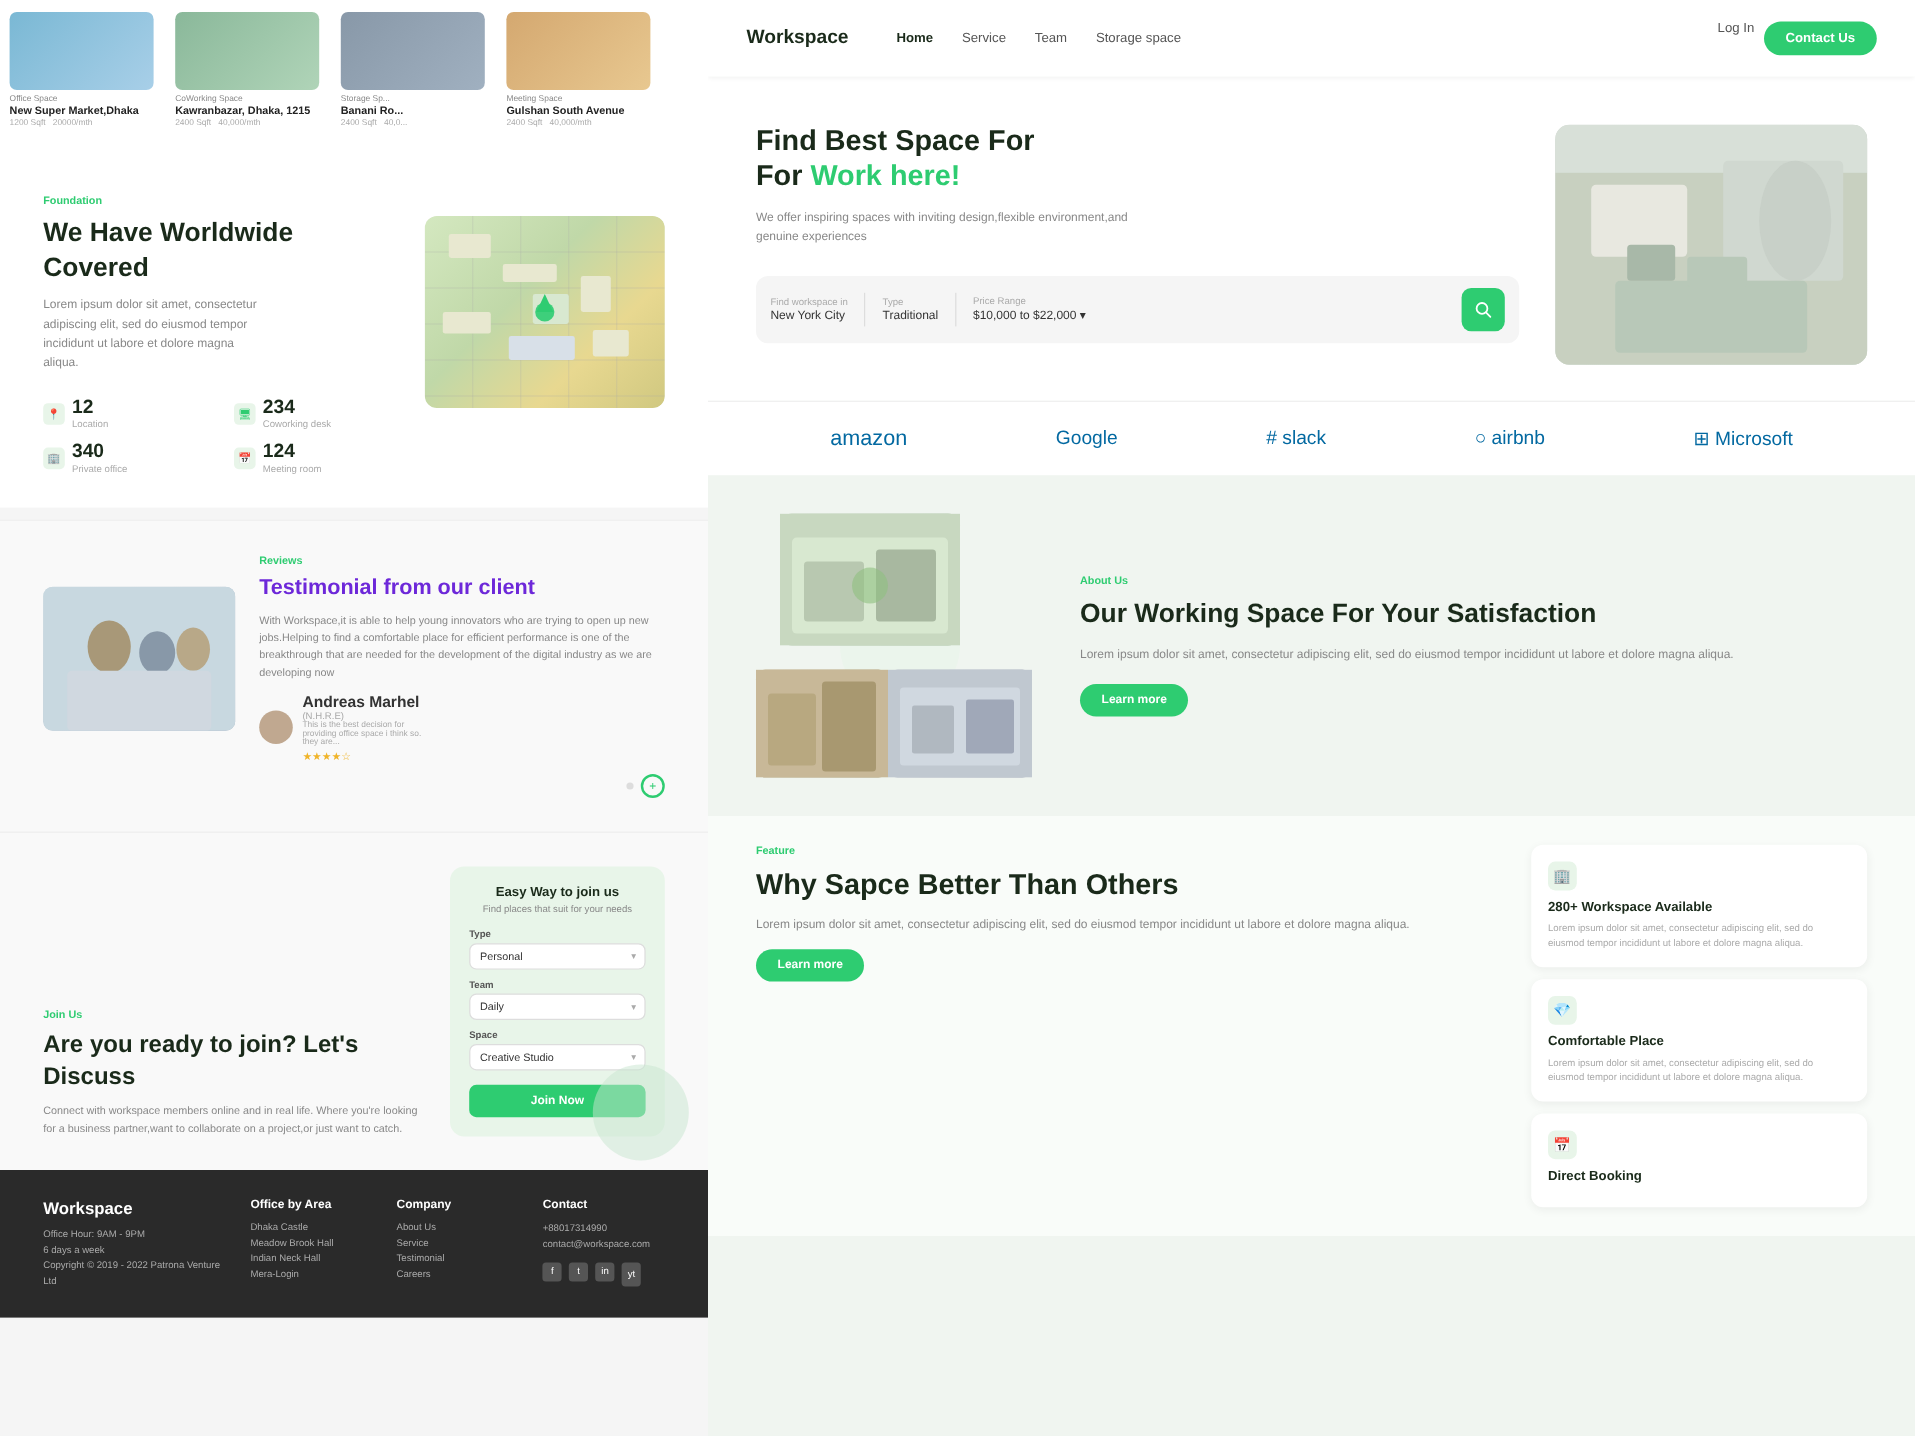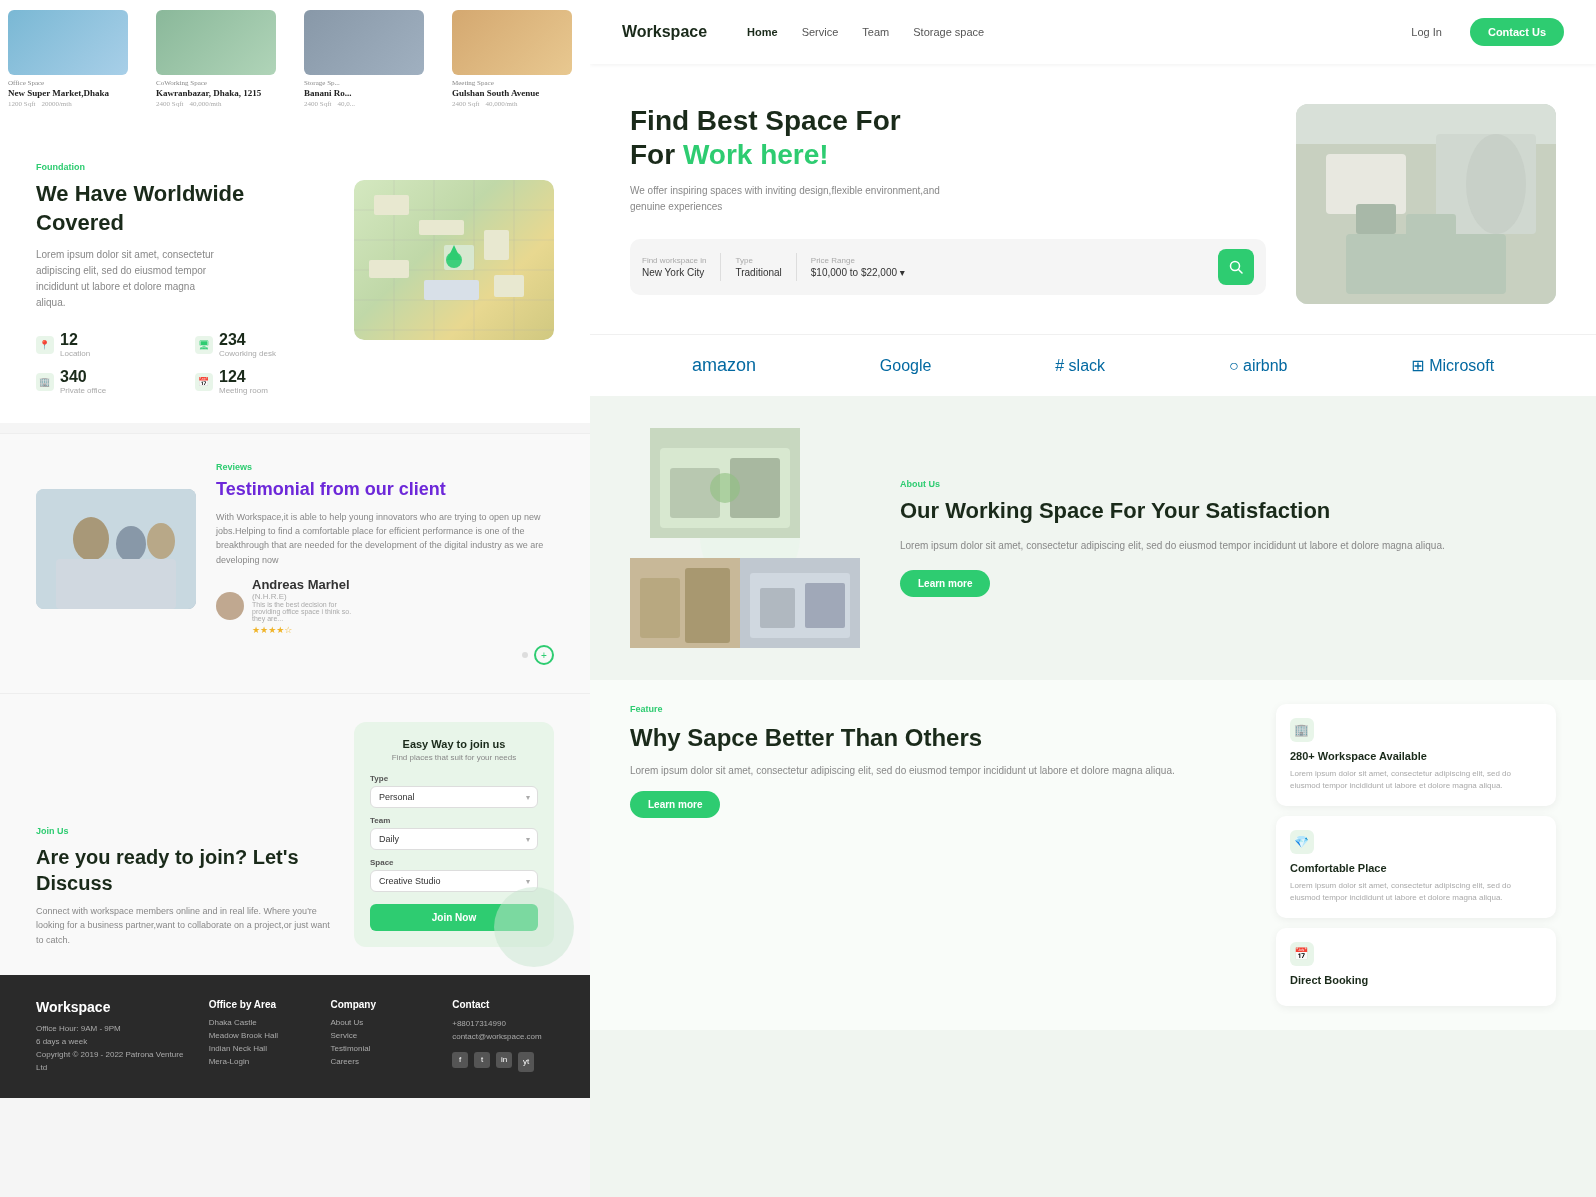--- a/index.html
+++ b/index.html
@@ -2,21 +2,21 @@
 <html><head>
   <meta charset="utf-8">
   <style>
     * { margin: 0; padding: 0; box-sizing: border-box; }
     body { background: #dce8e0; font-family: 'Segoe UI', Arial, sans-serif; width: 1596px; min-height: 1197px; overflow-x: hidden; }
 
     
     .left-panel { position: absolute; left: 0; top: 0; width: 590px; height: 1197px; background: #f5f5f5; overflow: hidden; }
 
     
-    .property-strip { display: flex; gap: 10px; background: #fff; padding: 10px 8px 12px; overflow: hidden; height: 130px; font-family: Liberation Serif, serif; }
+    .property-strip { display: flex; gap: 0; background: #fff; padding: 10px 8px 12px; overflow: hidden; height: 130px; }
     .prop-card { min-width: 130px; margin-right: 8px; }
     .prop-img { width: 120px; height: 65px; background: #b0c4b1; border-radius: 6px; overflow: hidden; }
     .prop-img-blue { background: linear-gradient(135deg, #7ab8d4 0%, #a8cfe8 100%); }
     .prop-img-green { background: linear-gradient(135deg, #8ab89a 0%, #b0d4b8 100%); }
     .prop-img-warm { background: linear-gradient(135deg, #d4a870 0%, #e8c890 100%); }
     .prop-img-dark { background: linear-gradient(135deg, #8898a8 0%, #a0b0c0 100%); }
     .prop-type { font-size: 7px; color: #888; margin-top: 4px; }
     .prop-name { font-size: 9px; font-weight: 600; color: #222; margin-top: 1px; }
     .prop-meta { font-size: 7px; color: #aaa; margin-top: 2px; display: flex; gap: 6px; }
 
@@ -53,21 +53,21 @@
     .nav-dot { width: 6px; height: 6px; border-radius: 50%; background: #ddd; }
     .nav-dot-active { width: 20px; height: 20px; border-radius: 50%; border: 2px solid #2ecc71; display: flex; align-items: center; justify-content: center; font-size: 10px; color: #2ecc71; cursor: pointer; }
 
     
     .join-section { background: #f9f9f9; padding: 28px 36px; border-top: 1px solid #eee; }
     .join-inner { display: flex; gap: 20px; align-items: flex-end; }
     .join-text { flex: 1; }
     .join-label { font-size: 9px; color: #2ecc71; font-weight: 600; margin-bottom: 8px; }
     .join-title { font-size: 20px; font-weight: 700; color: #1a2a1a; line-height: 1.3; margin-bottom: 8px; }
     .join-desc { font-size: 9px; color: #888; line-height: 1.6; }
-    .join-form-card { width: 200px; background: #e8f5e9; border-radius: 12px; padding: 16px; flex-shrink: 0; position: relative; }
+    .join-form-card { width: 179px; background: #e8f5e9; border-radius: 12px; padding: 16px; flex-shrink: 0; position: relative; }
     .form-card-title { font-size: 11px; font-weight: 700; color: #1a2a1a; text-align: center; margin-bottom: 3px; }
     .form-card-sub { font-size: 8px; color: #888; text-align: center; margin-bottom: 12px; }
     .form-field-label { font-size: 8px; color: #555; margin-bottom: 3px; font-weight: 600; }
     .form-select-wrapper { position: relative; margin-bottom: 8px; }
     .form-select-wrapper::after { content: '▾'; position: absolute; right: 8px; top: 50%; transform: translateY(-50%); font-size: 8px; color: #aaa; pointer-events: none; }
     .form-select-el { width: 100%; background: #fff; border: 1px solid #ddd; border-radius: 6px; padding: 5px 8px; font-size: 9px; color: #333; appearance: none; }
     .join-btn { width: 100%; background: #2ecc71; color: #fff; border: none; border-radius: 6px; padding: 8px; font-size: 10px; font-weight: 600; cursor: pointer; margin-top: 4px; }
     .blob-decoration { position: absolute; bottom: -20px; right: -20px; width: 80px; height: 80px; background: #c8e6d0; border-radius: 50%; opacity: 0.5; }
 
     
@@ -80,28 +80,28 @@
 
     
     .right-panel { position: absolute; left: 590px; top: 0; width: 1006px; height: 1197px; background: #f0f5f0; overflow: hidden; }
 
     
     .navbar { background: #fff; height: 64px; display: flex; align-items: center; padding: 0 32px; gap: 0; box-shadow: 0 1px 4px rgba(0,0,0,0.06); position: relative; z-index: 10; }
     .nav-logo { font-size: 16px; font-weight: 700; color: #1a2a1a; margin-right: 40px; }
     .nav-links { display: flex; gap: 24px; flex: 1; }
     .nav-link { font-size: 11px; color: #555; cursor: pointer; }
     .nav-link-active { color: #1a2a1a; font-weight: 600; }
-    .nav-actions { display: flex; gap: 28px; align-items: center; }
+    .nav-actions { display: flex; gap: 8px; }
     .nav-login { font-size: 11px; color: #555; cursor: pointer; }
     .nav-contact-btn { background: #2ecc71; color: #fff; border: none; border-radius: 20px; padding: 8px 18px; font-size: 11px; font-weight: 600; cursor: pointer; }
 
     
     .hero-section { background: #fff; padding: 40px 40px 30px; display: flex; gap: 30px; align-items: flex-start; }
     .hero-text { flex: 1; }
-    .hero-title { font-size: 28px; font-weight: 800; color: #1a2a1a; line-height: 1.2; margin-bottom: 12px; }
+    .hero-title { font-size: 24px; font-weight: 800; color: #1a2a1a; line-height: 1.2; margin-bottom: 12px; }
     .hero-title-green { color: #2ecc71; }
     .hero-desc { font-size: 10px; color: #888; line-height: 1.6; margin-bottom: 24px; max-width: 340px; }
     .search-bar { display: flex; gap: 8px; align-items: center; background: #f5f5f5; border-radius: 10px; padding: 10px 12px; }
     .search-field { display: flex; flex-direction: column; }
     .search-field-label { font-size: 8px; color: #aaa; margin-bottom: 2px; }
     .search-field-value { font-size: 10px; color: #333; font-weight: 500; }
     .search-divider { width: 1px; height: 28px; background: #ddd; margin: 0 6px; }
     .search-btn { background: #2ecc71; border: none; border-radius: 8px; width: 36px; height: 36px; cursor: pointer; display: flex; align-items: center; justify-content: center; color: #fff; font-size: 14px; margin-left: auto; }
     .hero-img { width: 260px; height: 200px; background: linear-gradient(135deg, #d0d8d0, #b8c8b8); border-radius: 12px; flex-shrink: 0; overflow: hidden; }
 

